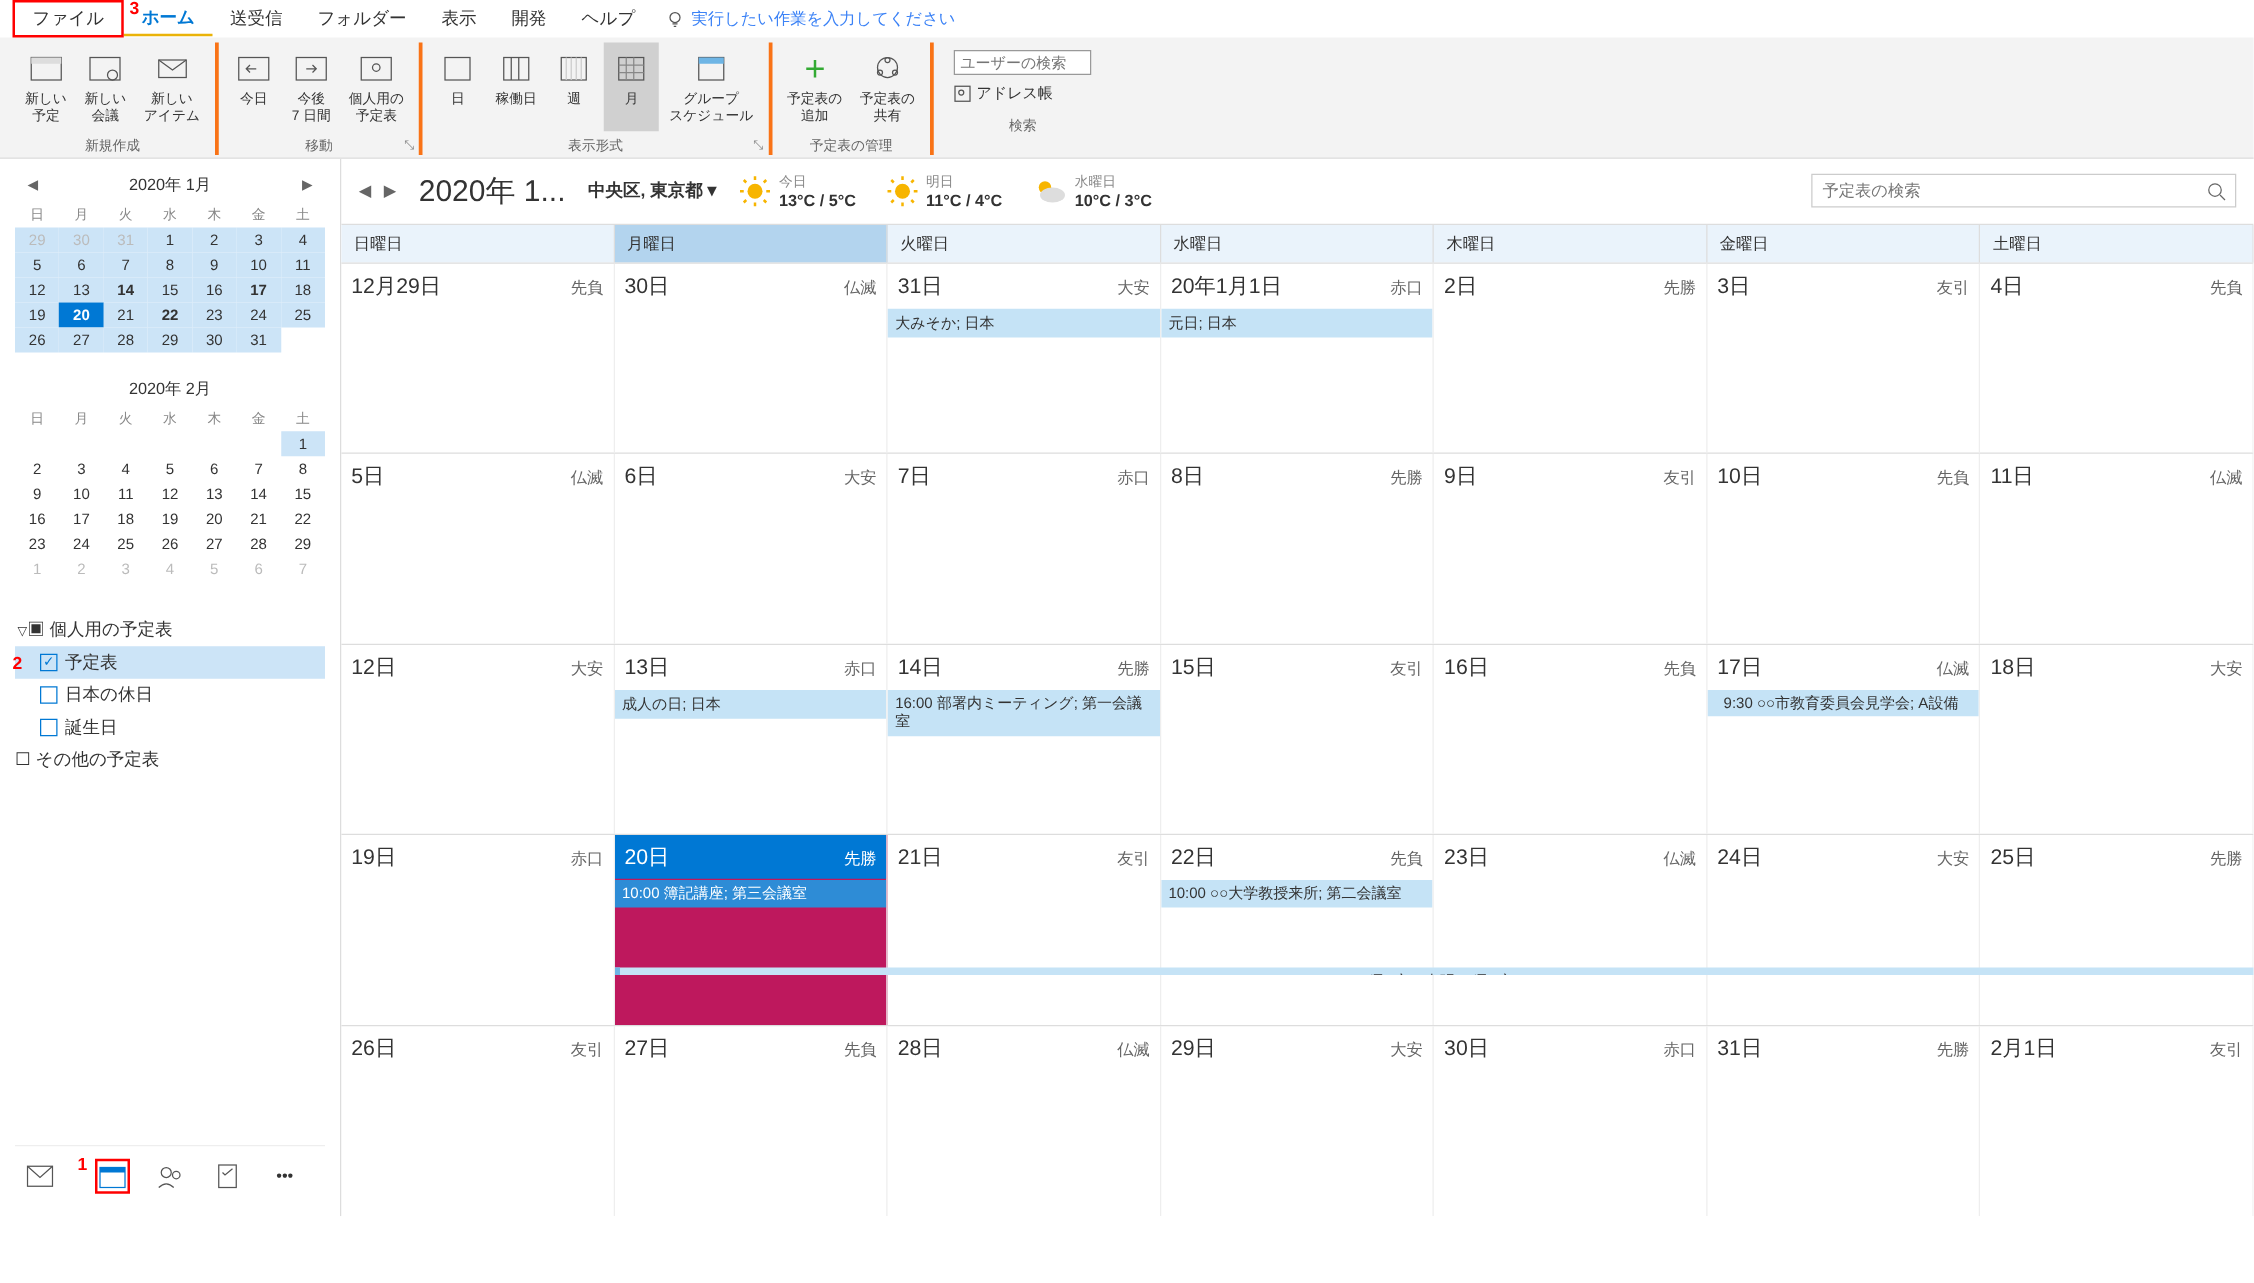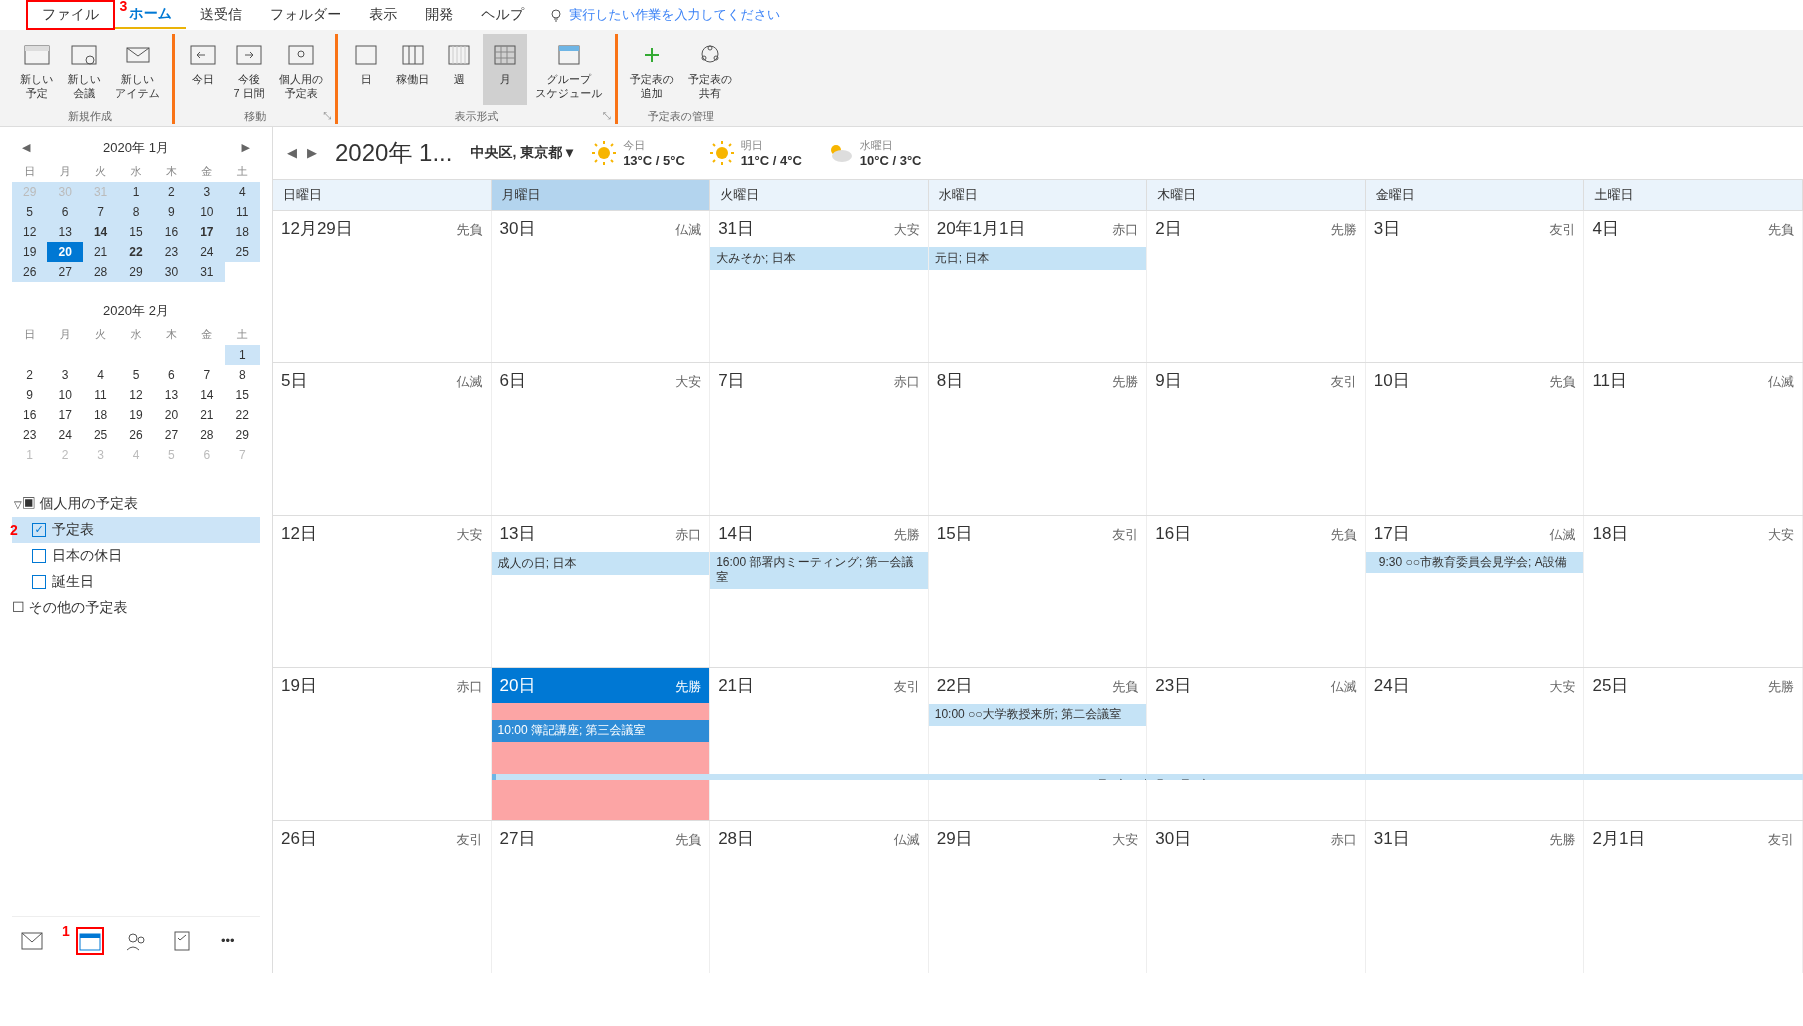--- a/index.html
+++ b/index.html
@@ -1,19 +1,19 @@
 <!DOCTYPE html>
 <html><head>
 <meta charset="utf-8">
 <style>
 * { box-sizing: border-box; margin: 0; padding: 0; }
 body { font-family: "Yu Gothic UI", "Meiryo", sans-serif; font-size: 13px; color: #333; background: #fff; overflow: hidden; }
 
 
-.menu-bar { display: flex; align-items: center; height: 30px; padding: 0 26px; gap: 0; }
+.menu-bar { display: flex; align-items: center; height: 30px; padding: 0 10px; gap: 0; }
 .menu-item { padding: 4px 14px; font-size: 14px; cursor: pointer; }
 .menu-item.active { color: #0078d4; border-bottom: 2px solid #eab308; font-weight: 600; }
 .menu-file { border: 2px solid red; position: relative; }
 .menu-annotation { position: absolute; color: red; font-weight: bold; font-size: 14px; }
 .tell-me { display: flex; align-items: center; color: #3b82f6; font-size: 13px; margin-left: 10px; }
 .tell-me svg { margin-right: 5px; }
 
 
 .ribbon { display: flex; background: #f3f3f3; border-bottom: 1px solid #ddd; padding: 4px 8px 2px; gap: 0; }
 .ribbon-group { display: flex; flex-direction: column; align-items: center; padding: 0 6px; border-right: 3px solid #f97316; position: relative; }
@@ -78,21 +78,21 @@
 .dow-cell { padding: 6px 10px; font-size: 13px; border-right: 1px solid #ddd; }
 .dow-cell.mon { background: #b3d4ee; }
 
 .week-row { display: grid; grid-template-columns: repeat(7, 1fr); flex: 1; border-top: 1px solid #ddd; min-height: 0; }
 .day-cell { border-right: 1px solid #eee; padding: 0; position: relative; overflow: hidden; display:flex; flex-direction:column; }
 .day-head { display: flex; justify-content: space-between; padding: 6px 8px; font-size: 16px; align-items: baseline; }
 .day-num { font-size: 17px; }
 .day-rokuyo { font-size: 13px; color: #666; }
 .day-cell.today .day-head { background: #0078d4; color: #fff; }
 .day-cell.today .day-rokuyo { color: #fff; }
-.day-cell.today { background: #fca5a5; gap: 16px; }
+.day-cell.today { background: #be185d; }
 
 .event { background: #c5e3f6; font-size: 12px; padding: 3px 6px; margin: 1px 0; white-space: nowrap; overflow: hidden; text-overflow: ellipsis; cursor: pointer; position: relative; }
 .event.today-ev { background: #2e8cd6; color: #fff; }
 .event-span { background: #c5e3f6; font-size: 12px; padding: 3px 6px; text-align: center; cursor: pointer; border-left: 4px solid #6eb5e5; white-space: nowrap; overflow: hidden; }
 .span-row { display: grid; grid-template-columns: repeat(7, 1fr); }
 .span-placeholder { }
 
 svg { display: block; }
 .icon-box { stroke: #555; fill: none; stroke-width: 1; }
 </style>
@@ -264,20 +264,33 @@
               <circle cx="19" cy="16" r="2" stroke="#555" fill="none"></circle>
             </svg>
           </div>
         <span style="white-space:pre-line">予定表の
 共有</span>
       </div>
     </div>
     <div class="ribbon-label">予定表の管理</div>
   </div>
 
+  <div class="ribbon-group" style="border-right:none">
+    <div class="ribbon-search-panel">
+      <input placeholder="ユーザーの検索" style="">
+      <div class="addr-book">
+        <svg width="14" height="14">
+            <rect x="1" y="1" width="12" height="12" class="icon-box"></rect>
+            <circle cx="6" cy="6" r="2" stroke="#555" fill="none"></circle>
+          </svg>
+        <span>アドレス帳</span>
+      </div>
+    </div>
+    <div class="ribbon-label">検索</div>
+  </div>
 </div>
 
 <div class="main">
 
   <div class="sidebar">
     <div class="mini-cal">
       <div class="mini-cal-header">
         <span class="mini-nav prev">◀</span>
         <span>2020年 1月</span>
         <span class="mini-nav next">▶</span>
@@ -503,20 +516,29 @@
                 <circle cx="10" cy="8" r="5" fill="#f7b500"></circle>
                 <ellipse cx="16" cy="14" rx="10" ry="6" fill="#ddd"></ellipse>
               </svg>
             </span>
             <div>
               <div class="weather-label">水曜日</div>
               <div class="weather-temp">10°C / 3°C</div>
             </div>
           </div>
         </div>
+      <div class="cal-search">
+        <input placeholder="予定表の検索" style="">
+        <span class="search-icon">
+          <svg width="16" height="16">
+              <circle cx="7" cy="7" r="5" stroke="#666" fill="none"></circle>
+              <path d="M11 11 L15 15" stroke="#666"></path>
+            </svg>
+        </span>
+      </div>
     </div>
 
     <div class="cal-grid">
       <div class="dow-row" id="dow-row">
           <div class="dow-cell">日曜日</div>
           <div class="dow-cell mon">月曜日</div>
           <div class="dow-cell">火曜日</div>
           <div class="dow-cell">水曜日</div>
           <div class="dow-cell">木曜日</div>
           <div class="dow-cell">金曜日</div>

